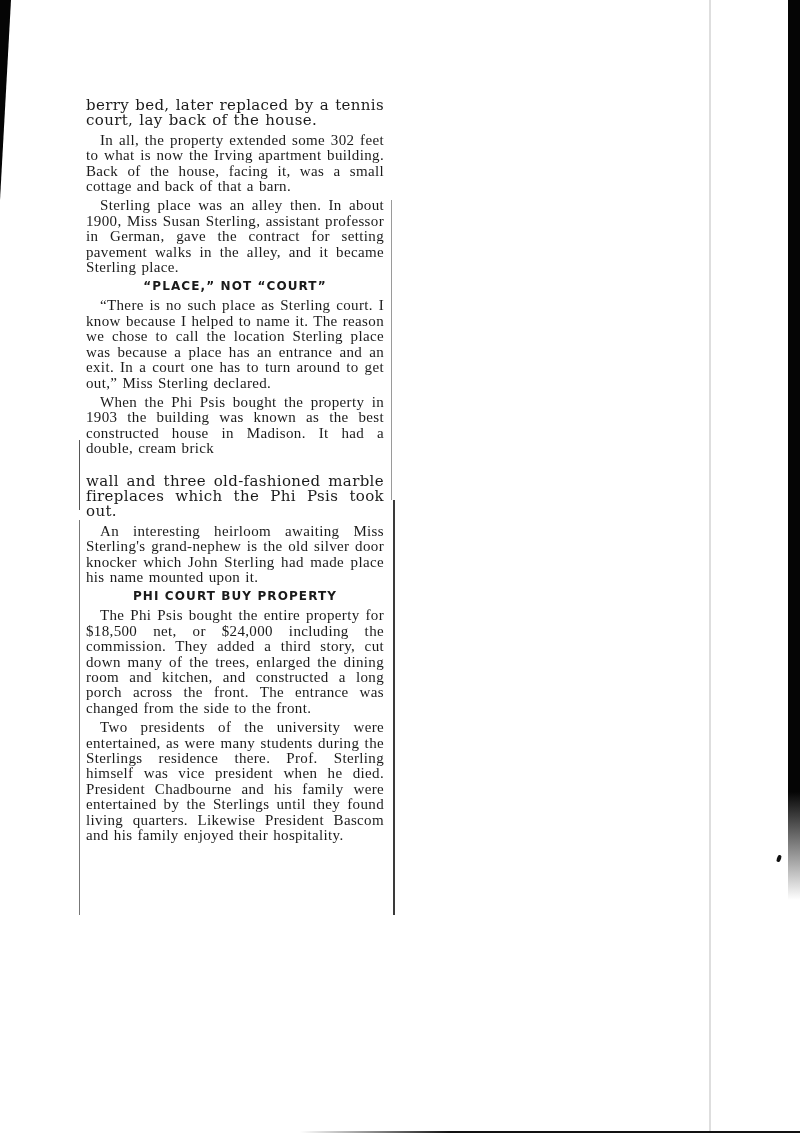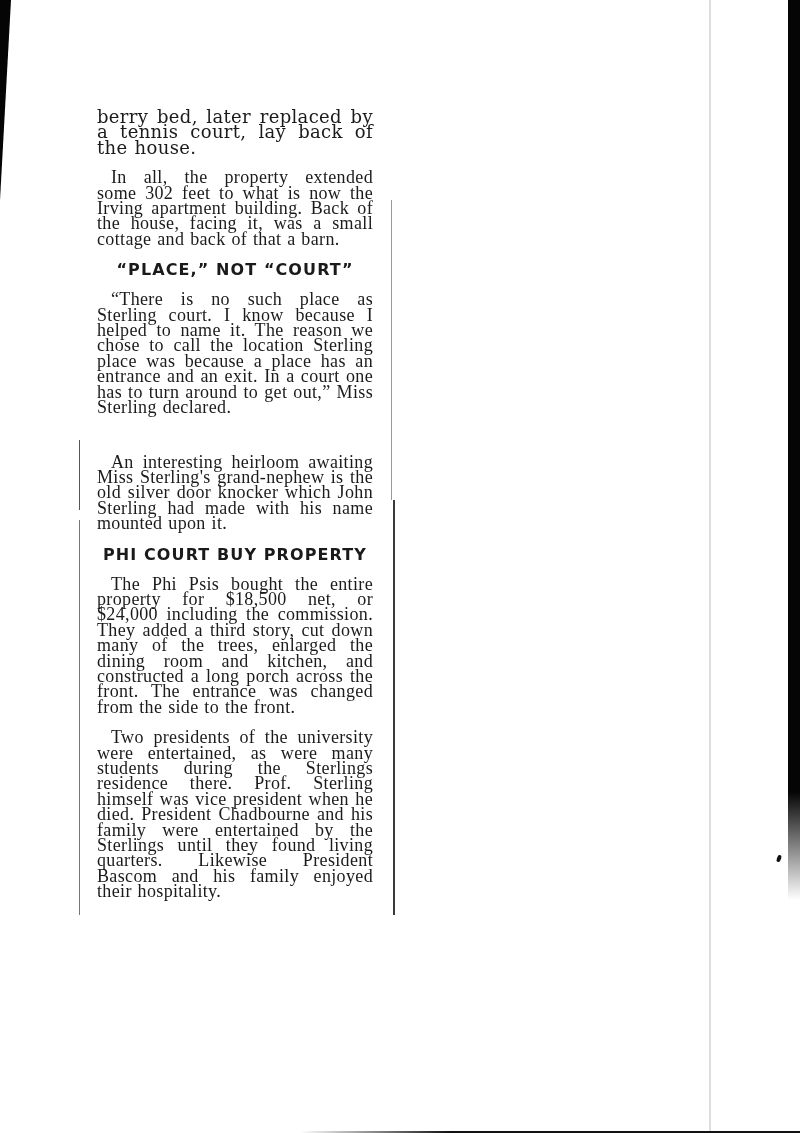--- a/index.html
+++ b/index.html
@@ -60,40 +60,40 @@
     transform: rotate(20deg);
   }
 
   .clipping {
     position: absolute;
     left: 82px;
     top: 94px;
     width: 306px;
   }
   .clipping p {
-    margin: 15px;
-    font-size: 18px;
+    margin: 4px;
+    font-size: 15px;
     line-height: 15.4px;
     text-align: justify;
     letter-spacing: 0.35px;
     word-spacing: 1px;
     color: #1b1b1b;
   }
   .clipping p.indent {
     text-indent: 14px;
     font-family: Liberation Serif, serif;
   }
   .clipping p.last-line-left {
     text-align-last: left;
   }
   .clipping h3 {
     margin: 1px 0 0 0;
     font-family: "DejaVu Sans", "Liberation Sans", sans-serif;
     font-weight: bold;
-    font-size: 16px;
+    font-size: 12px;
     line-height: 15px;
     letter-spacing: 1.1px;
     text-align: center;
     color: #1a1a1a;
   }
   .gap-block {
     height: 9px;
   }
 
   .col-rule {
@@ -116,26 +116,29 @@
 <div class="smudge"></div>
 
 <div class="col-rule rule-r1"></div>
 <div class="col-rule rule-r2"></div>
 <div class="col-rule rule-l1"></div>
 <div class="col-rule rule-l2"></div>
 
 <div class="clipping">
   <p class="last-line-left">berry bed, later replaced by a tennis court, lay back of the house.</p>
   <p class="indent last-line-left">In all, the property extended some 302 feet to what is now the Irving apartment building. Back of the house, facing it, was a small cottage and back of that a barn.</p>
+  <p class="indent last-line-left">Sterling place was an alley then. In about 1900, Miss Susan Sterling, assistant professor in German, gave the contract for setting pavement walks in the alley, and it became Sterling place.</p>
 
   <h3>“PLACE,” NOT “COURT”</h3>
 
   <p class="indent last-line-left">“There is no such place as Sterling court. I know because I helped to name it. The reason we chose to call the location Sterling place was because a place has an entrance and an exit. In a court one has to turn around to get out,” Miss Sterling declared.</p>
+  <p class="indent">When the Phi Psis bought the property in 1903 the building was known as the best constructed house in Madison. It had a double, cream brick</p>
 
   <div class="gap-block"></div>
 
-  <p class="indent last-line-left">An interesting heirloom awaiting Miss Sterling's grand-nephew is the old silver door knocker which John Sterling had made with his name mounted upon it.</p>
+  <p class="last-line-left">wall and three old-fashioned marble fireplaces which the Phi Psis took out.</p>
+  <p class="indent last-line-left">An interesting heirloom awaiting Miss Sterling's grand-nephew is the old silver door knocker which John Sterling had made place his name mounted upon it.</p>
 
   <h3>PHI COURT BUY PROPERTY</h3>
 
   <p class="indent last-line-left">The Phi Psis bought the entire property for $18,500 net, or $24,000 including the commission. They added a third story, cut down many of the trees, enlarged the dining room and kitchen, and constructed a long porch across the front. The entrance was changed from the side to the front.</p>
   <p class="indent last-line-left">Two presidents of the university were entertained, as were many students during the Sterlings residence there. Prof. Sterling himself was vice president when he died. President Chadbourne and his family were entertained by the Sterlings until they found living quarters. Likewise President Bascom and his family enjoyed their hospitality.</p>
 </div>
 
 </body></html>

